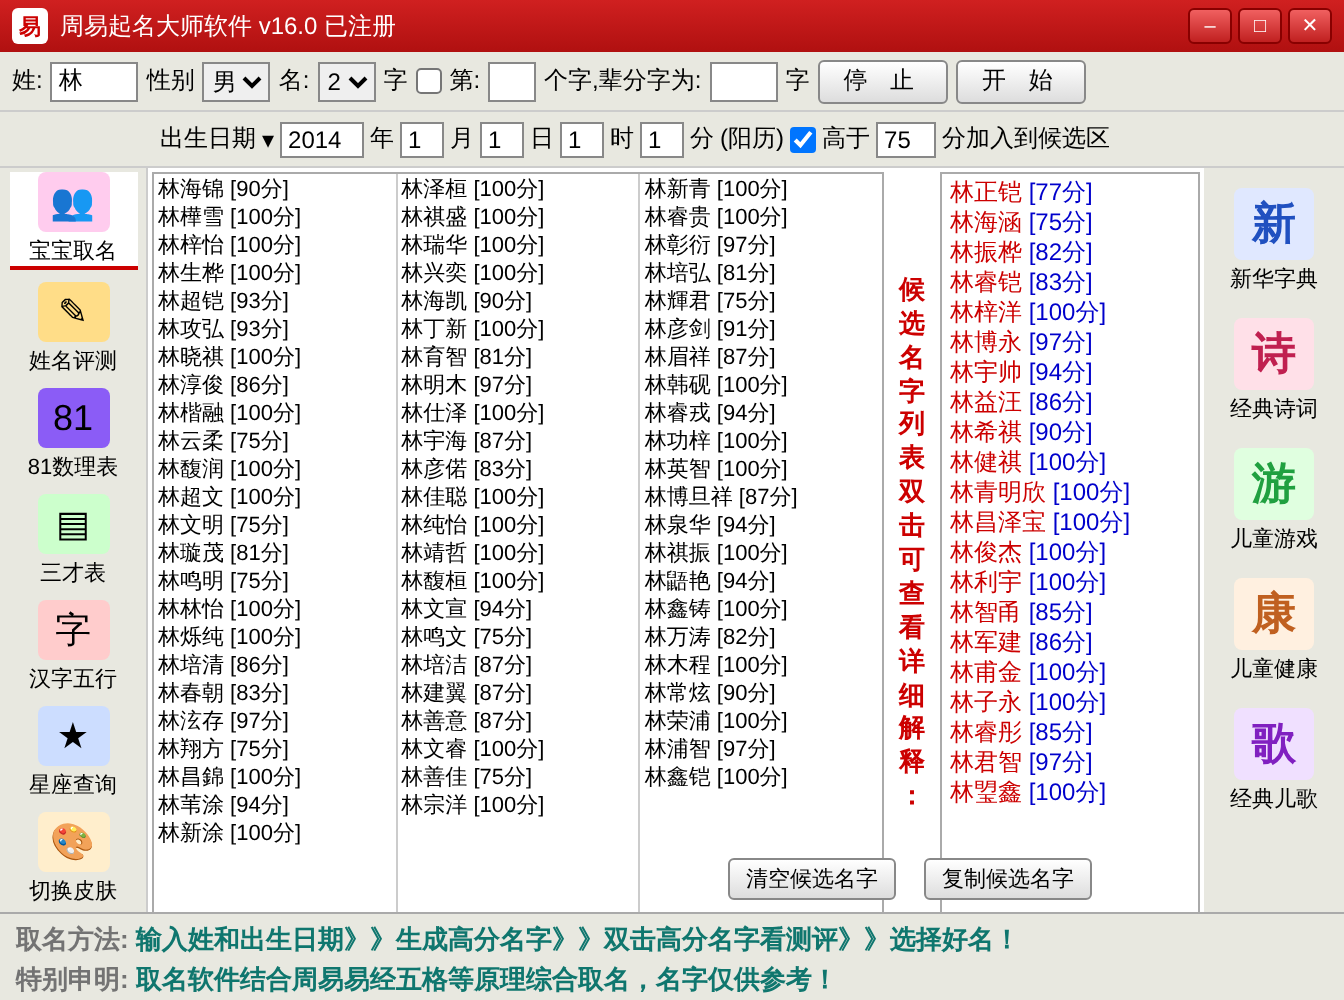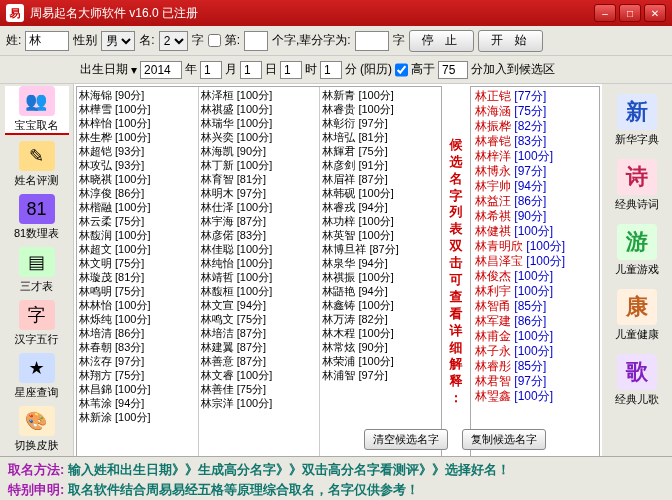--- a/index.html
+++ b/index.html
@@ -27,21 +27,21 @@
 .candidates{width:130px;border:1px solid #aaa;margin:2px;font-size:12px;padding:2px 4px;overflow:auto;line-height:15px}
 .candidates div .nm{color:#c00}
 .candidates div .sc{color:#00c}
 .rightbar{width:70px;background:#e8e8e0;display:flex;flex-direction:column;align-items:center;padding-top:10px;gap:12px}
 .ritem{text-align:center;font-size:11px;cursor:pointer}
 .ritem .rico{width:40px;height:36px;margin:0 auto 2px;border-radius:4px;display:flex;align-items:center;justify-content:center;font-size:22px;font-weight:bold;font-family:KaiTi,serif}
 .bottombtns{position:absolute;left:364px;top:429px;display:flex;gap:14px}
 .bottombtns button{font-size:11px;padding:2px 8px;border:1px solid #888;background:linear-gradient(#fff,#ddd);border-radius:3px;cursor:pointer}
 .footer{position:absolute;bottom:0;left:0;right:0;height:44px;background:#e8e8e0;border-top:1px solid #aaa;padding:4px 8px;font-size:13px}
 .footer .l1{margin-bottom:2px}
-.footer .red{color:#a21caf;font-weight:bold}
+.footer .red{color:#737373;font-weight:bold}
 .footer .blue{color:#0f766e;font-weight:bold}
 </style>
 </head>
 <body>
 
 <div class="titlebar">
   <div class="logo">易</div>
   <div class="title">周易起名大师软件 v16.0 已注册</div>
   <div class="winbtn">–</div>
   <div class="winbtn">□</div>
@@ -188,20 +188,21 @@
           <div>林博旦祥 [87分]</div>
           <div>林泉华 [94分]</div>
           <div>林祺振 [100分]</div>
           <div>林鼯艳 [94分]</div>
           <div>林鑫铸 [100分]</div>
           <div>林万涛 [82分]</div>
           <div>林木程 [100分]</div>
           <div>林常炫 [90分]</div>
           <div>林荣浦 [100分]</div>
           <div>林浦智 [97分]</div>
+          <div>林鑫铠 [100分]</div>
         </div>
       </div>
     <div class="midlabel" id="midlabel">
         <div>候</div>
         <div>选</div>
         <div>名</div>
         <div>字</div>
         <div>列</div>
         <div>表</div>
         <div>双</div>

